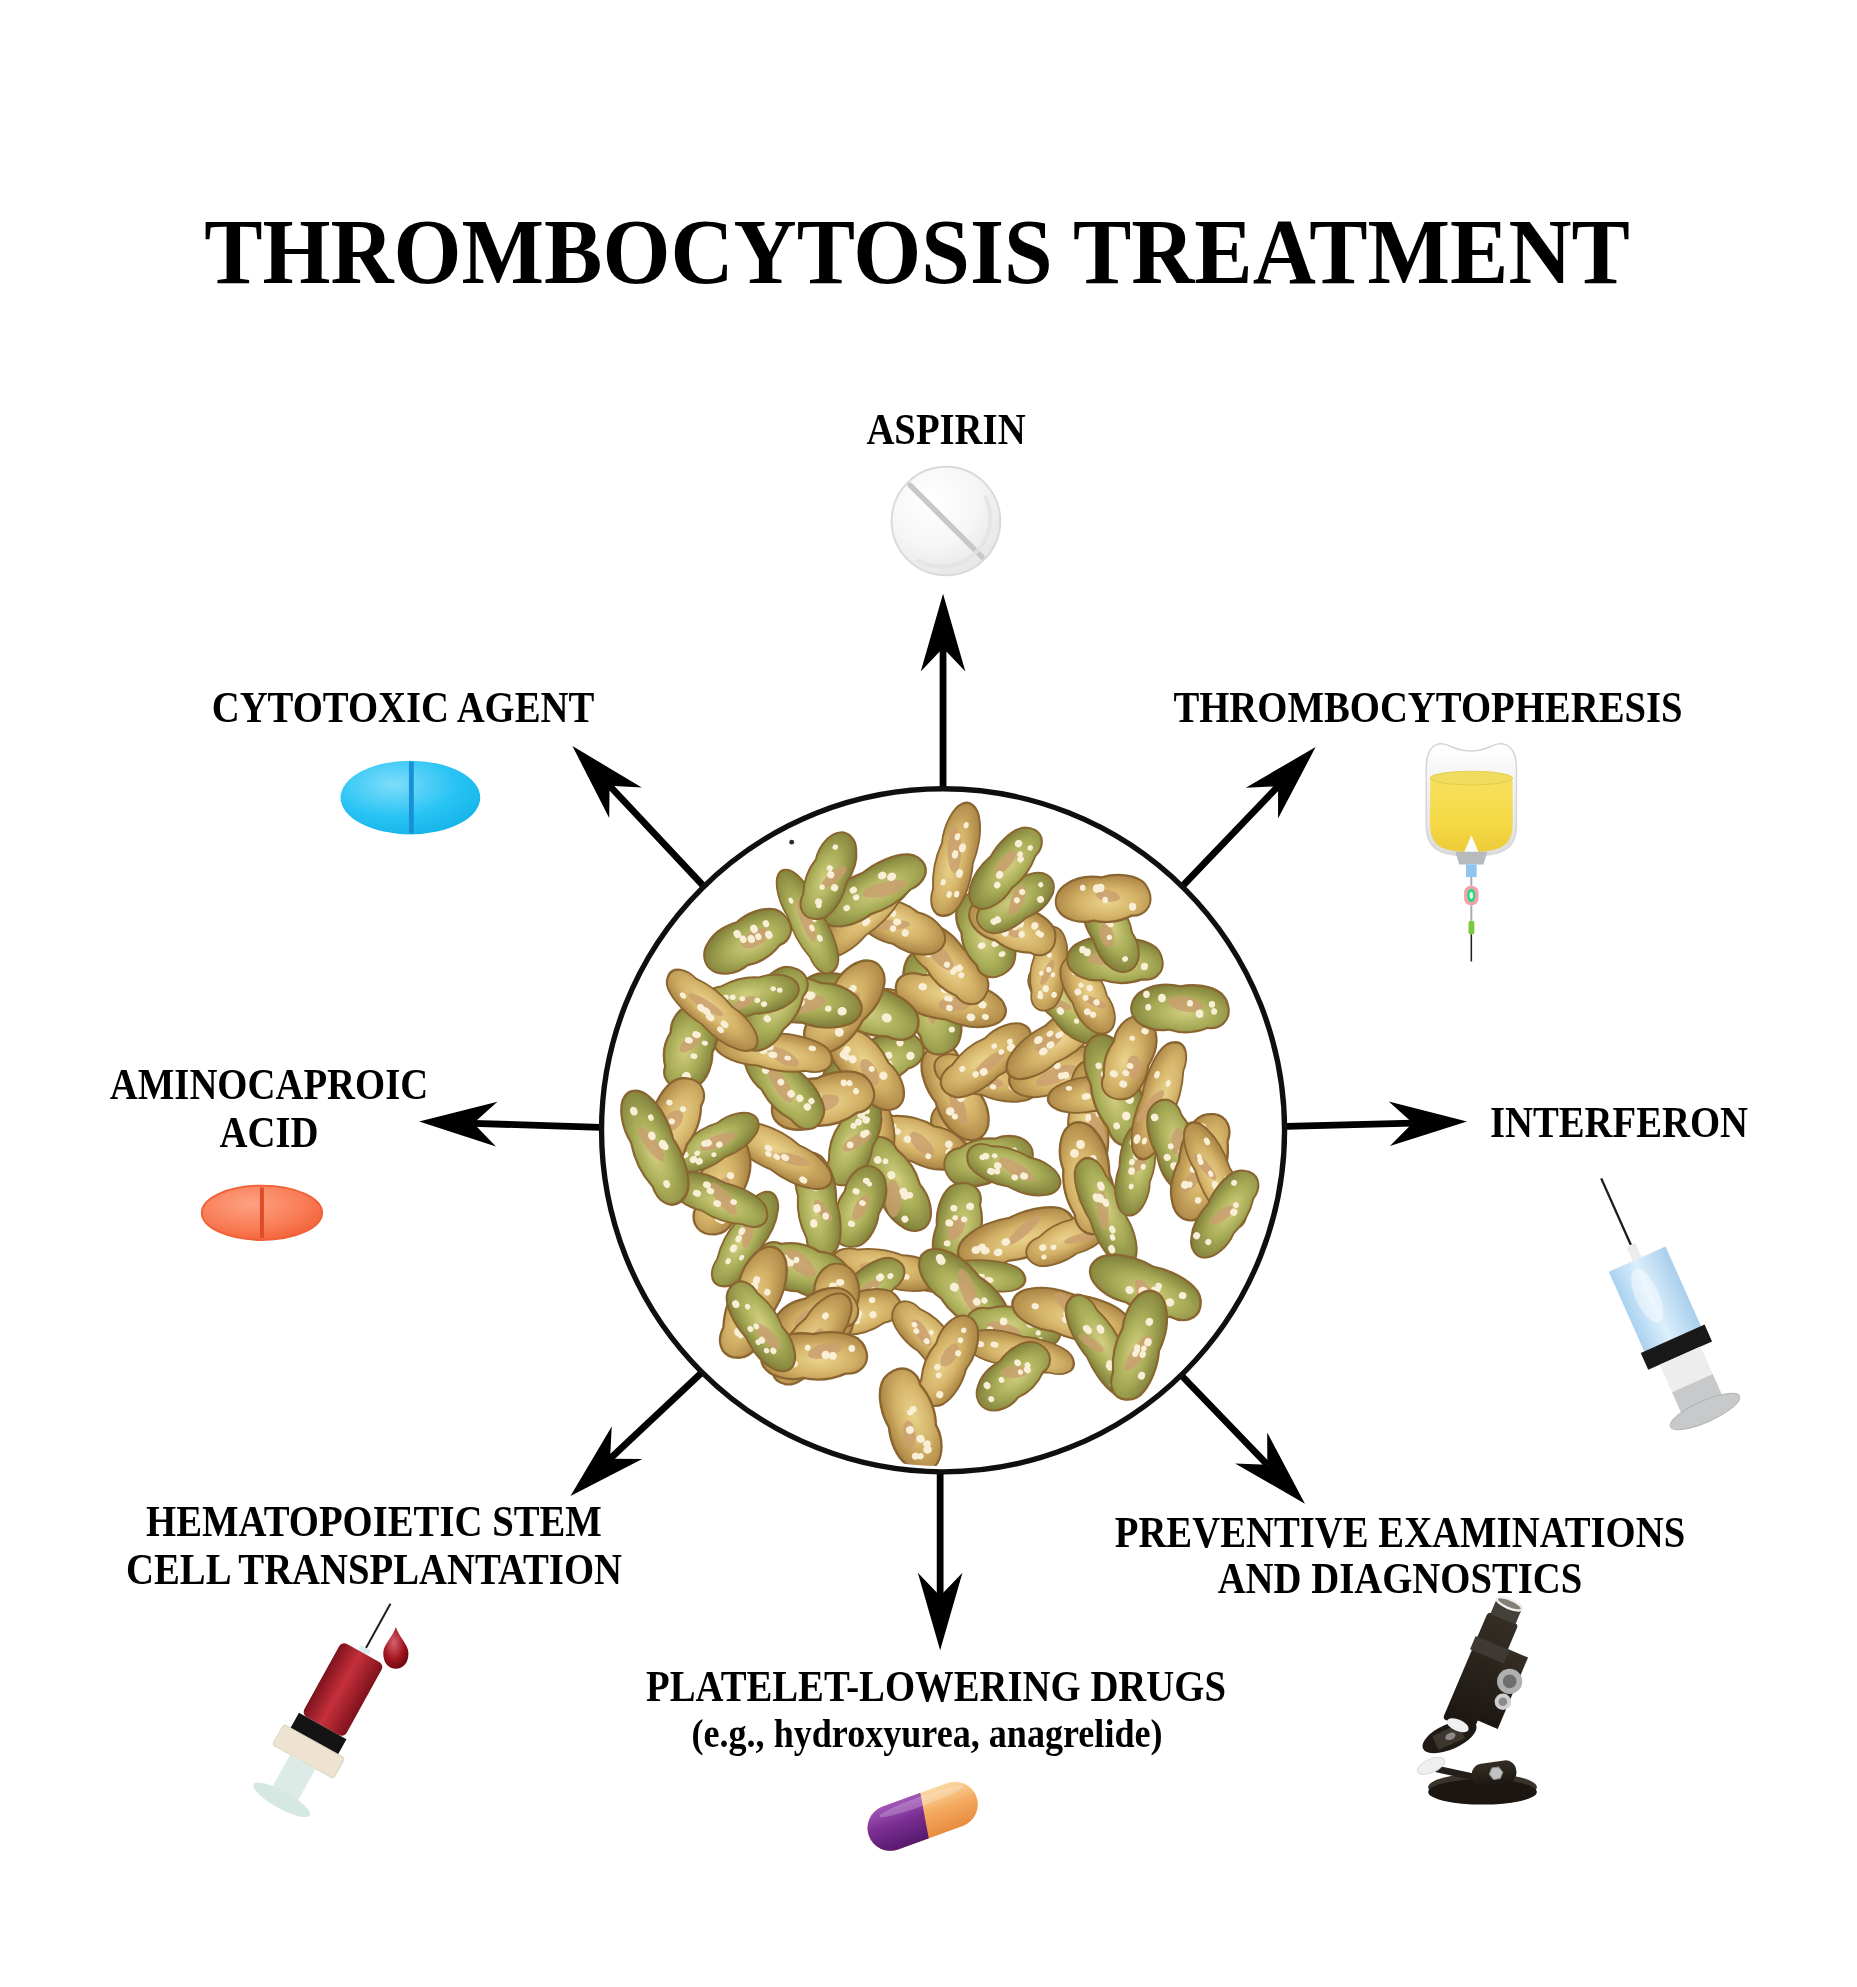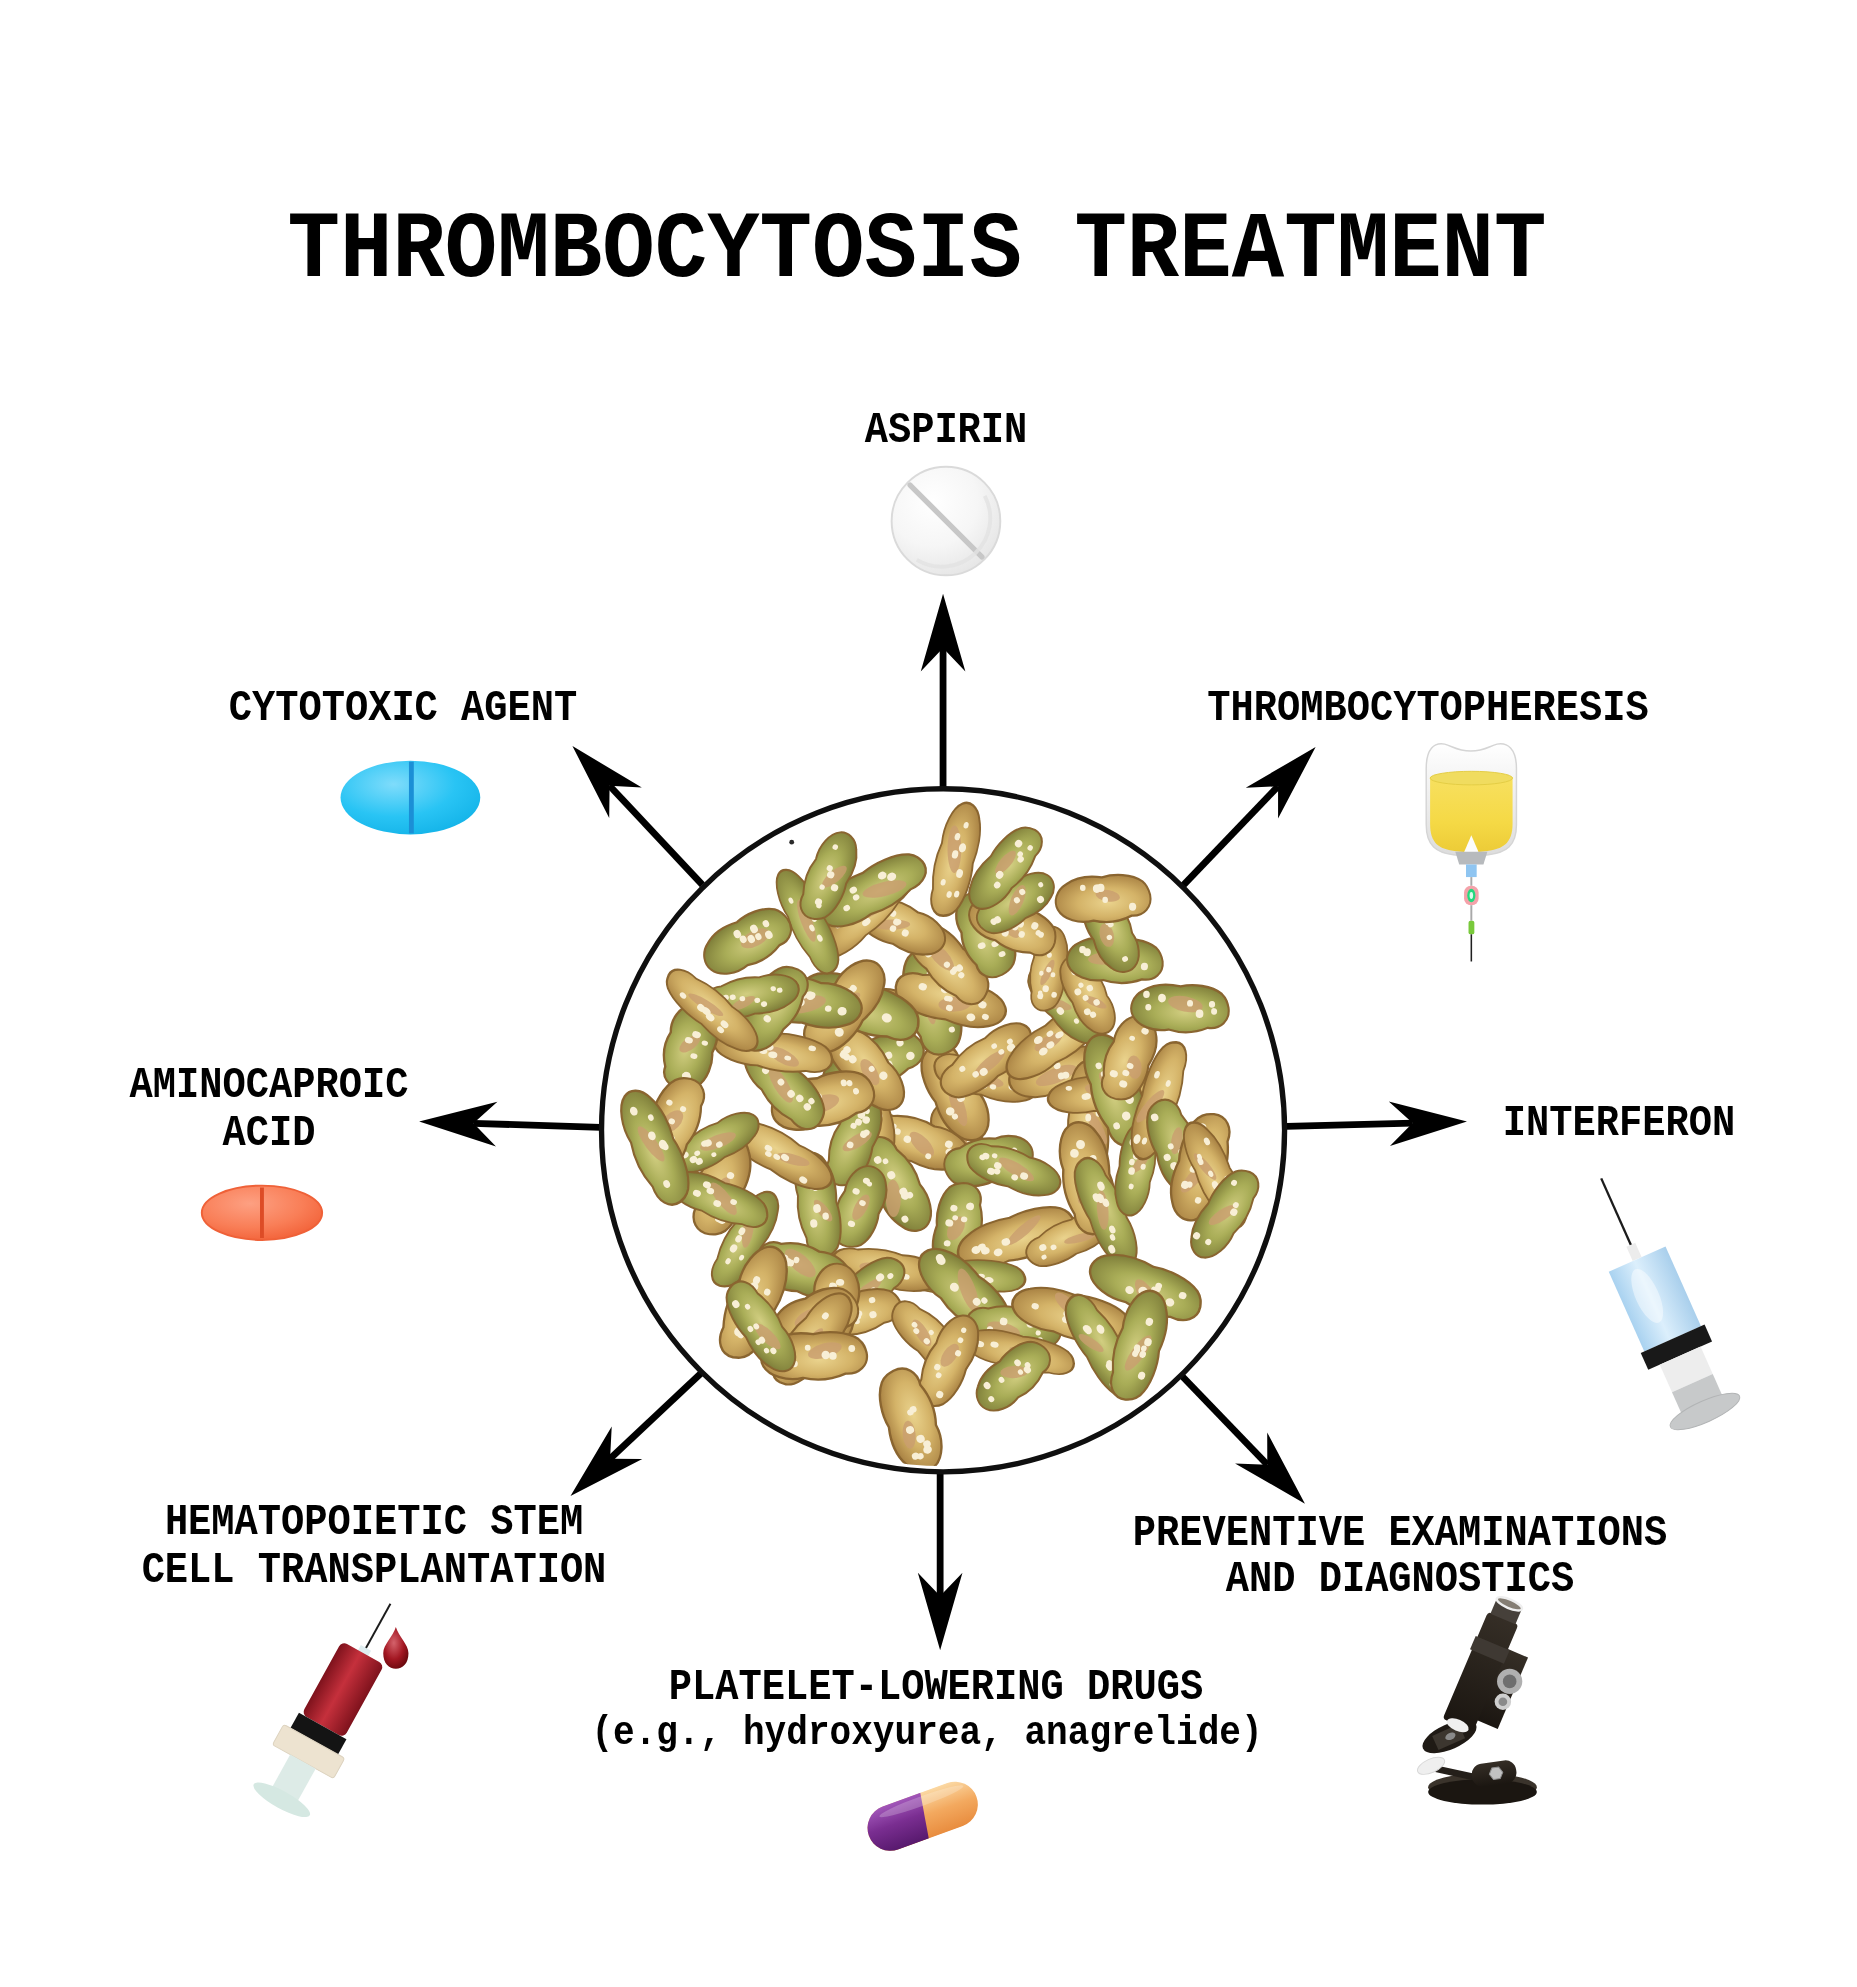--- a/index.html
+++ b/index.html
@@ -1,17 +1,17 @@
 <!DOCTYPE html>
 <html><head>
 <meta charset="utf-8">
 <style>
   html,body{margin:0;padding:0;background:#fff;}
   .canvas{position:relative;width:1857px;height:1987px;background:#fff;overflow:hidden;
-          font-family:Liberation Mono, monospace;color:#000;}
+          font-family:Liberation Serif, serif;color:#000;}
   .title{position:absolute;left:917px;top:251px;transform:translate(-50%,-50%) scaleX(0.93);
          font-size:94px;font-weight:700;white-space:nowrap;margin:0;letter-spacing:0;}
   .lbl{position:absolute;font-weight:700;font-size:44px;line-height:48px;white-space:nowrap;
        text-align:center;transform:translate(-50%,-50%) scaleX(0.88);}
   .lbl.small{font-size:41px;line-height:45px;}
   .lbl .ln{display:block;}
   svg.layer{position:absolute;left:0;top:0;}
 </style>
 </head>
 <body>

